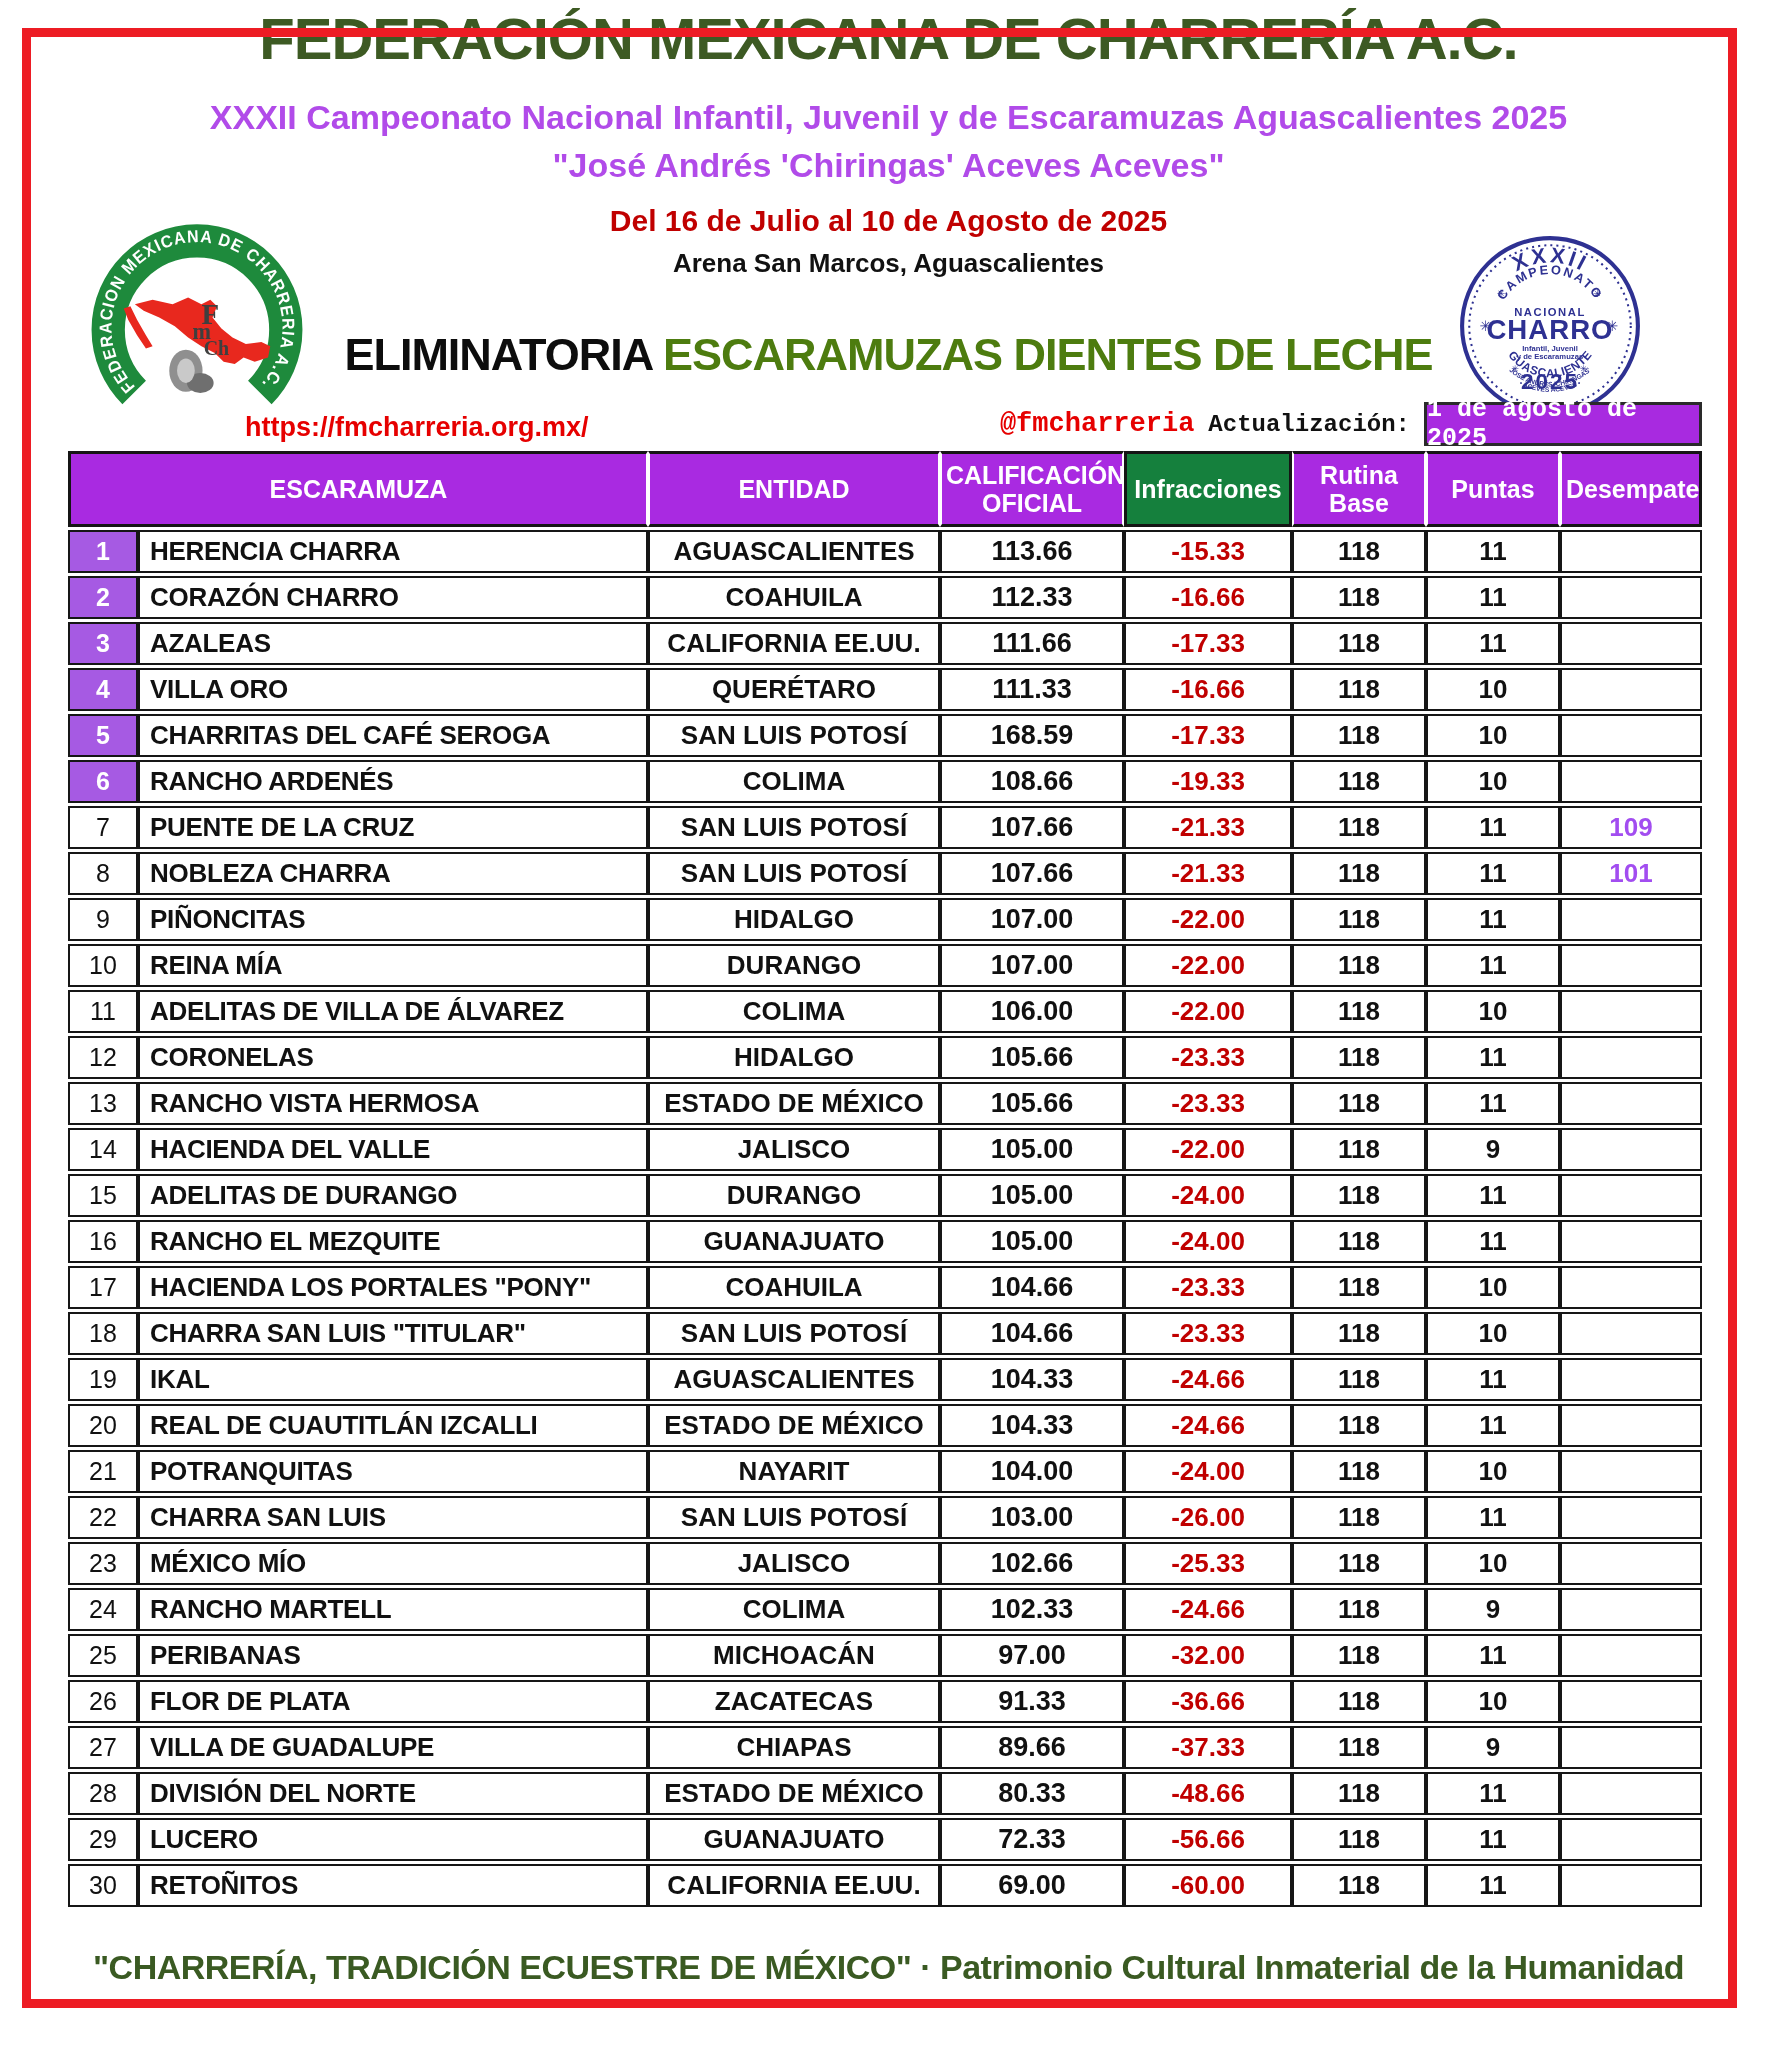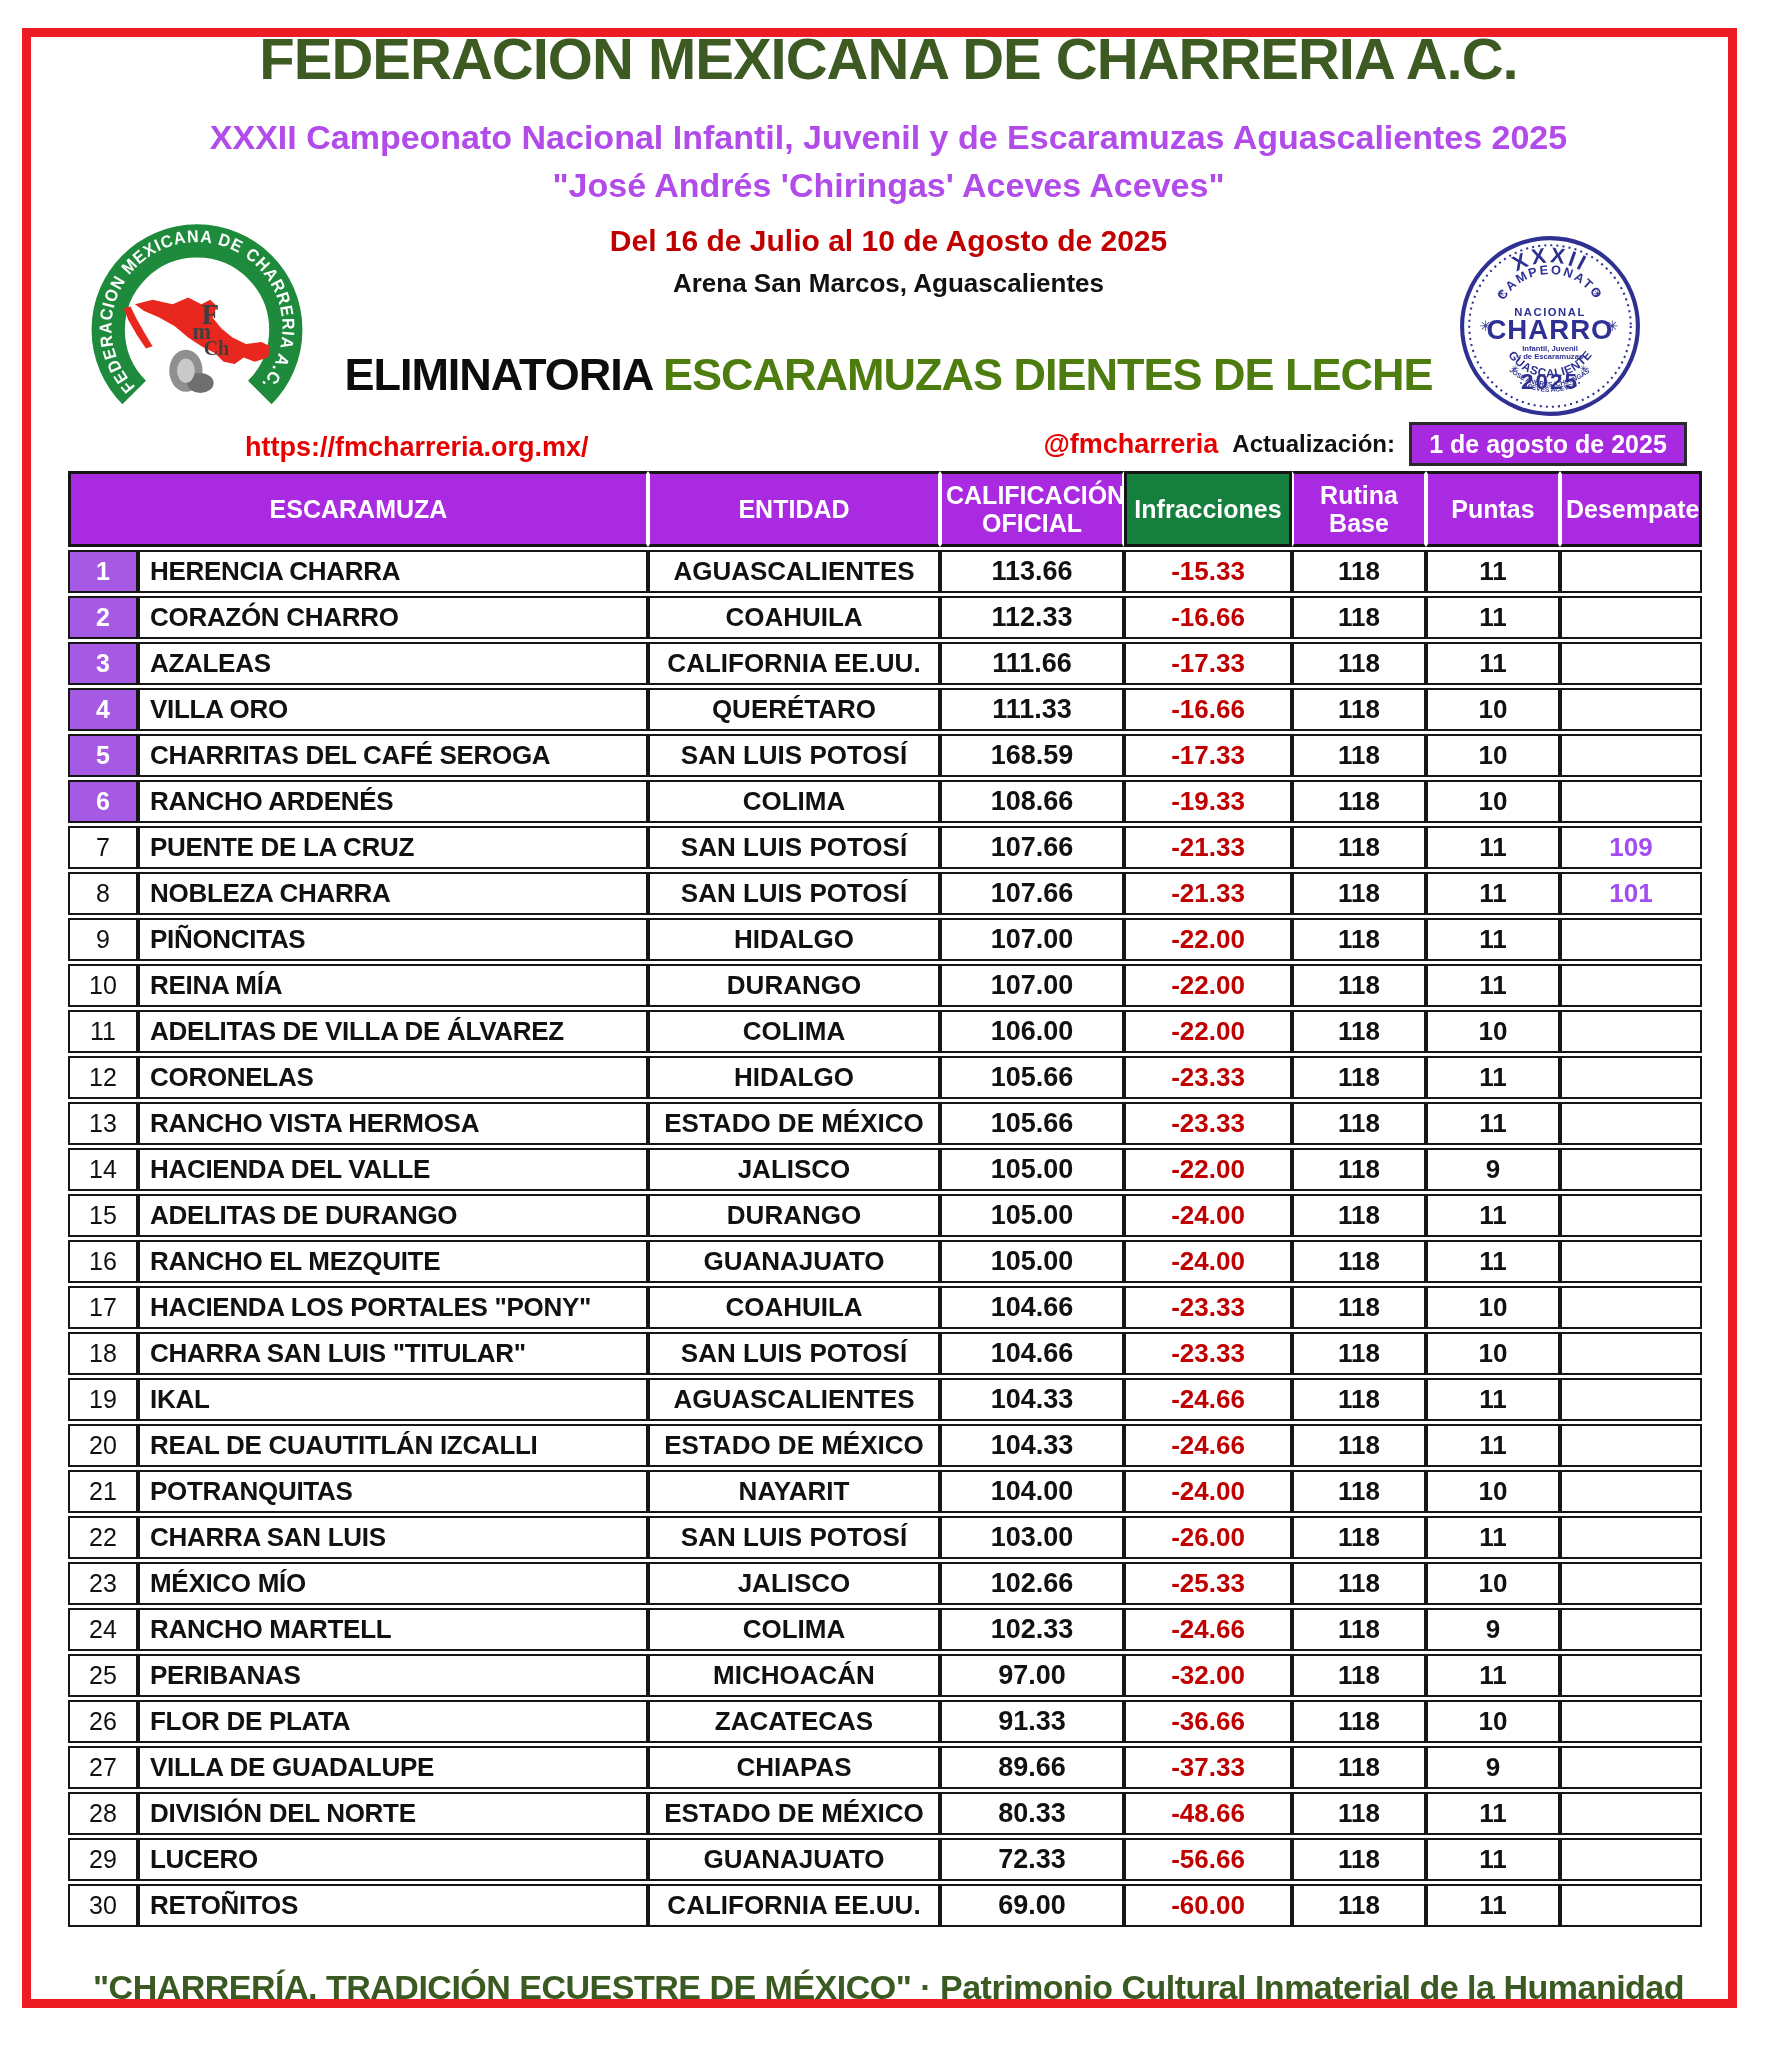--- a/index.html
+++ b/index.html
@@ -1,33 +1,33 @@
 <!DOCTYPE html>
 <html><head>
 <meta charset="utf-8">
 <style>
   html,body{margin:0;padding:0;background:#ffffff;}
   .page{position:relative;width:1777px;height:2048px;background:#fff;
         font-family:"Liberation Sans",sans-serif;overflow:hidden;}
   .frame{position:absolute;left:22px;top:28px;width:1715px;height:1980px;
          border:9px solid #ed1c24;box-sizing:border-box;}
-  .titles{text-align:center;padding-top:28px;}
+  .titles{text-align:center;padding-top:8px;}
   .fed-title{font-size:58px;font-weight:bold;color:#3d5a23;letter-spacing:-1px;line-height:62px;margin:0 60px;}
   .champ-sub{font-size:34px;font-weight:bold;color:#b14be9;margin-top:28px;line-height:38px;}
   .honoree{font-size:34px;font-weight:bold;color:#b14be9;margin-top:10px;line-height:38px;}
   .dates{font-size:30px;font-weight:bold;color:#c00000;margin-top:20px;line-height:34px;}
   .venue{font-size:26px;font-weight:bold;color:#111;margin-top:10px;line-height:30px;}
   .stage{font-size:45px;font-weight:bold;margin-top:52px;letter-spacing:-1px;line-height:50px;}
   .stage .black{color:#0d0d0d;}
   .stage .purple{color:#4d7c0f;}
   .logo-left{position:absolute;left:86px;top:222px;}
   .logo-right{position:absolute;left:1458px;top:234px;}
   .info-bar{position:relative;height:46px;margin-top:22px;}
   .site-url{position:absolute;left:245px;top:10px;font-size:27px;font-weight:bold;color:#e60000;}
-  .right-info{position:absolute;right:90px;top:0;display:flex;align-items:center;gap:14px;}
+  .right-info{position:absolute;right:75px;top:0;display:flex;align-items:center;gap:14px;font-family:Liberation Mono, monospace;}
   .handle{font-size:27px;font-weight:bold;color:#e60000;}
   .upd-label{font-size:24px;font-weight:bold;color:#111;}
   .upd-box{width:272px;height:38px;background:#a82ae0;border:3px solid #2a2a2a;
            color:#fff;font-size:25px;font-weight:bold;display:flex;align-items:center;justify-content:center;}
   table.results{margin-left:68px;width:1634px;border-collapse:separate;border-spacing:0 3px;table-layout:fixed;}
   col.c-pos{width:70px;} col.c-name{width:510px;} col.c-ent{width:292px;}
   col.c-cal{width:184px;} col.c-inf{width:168px;} col.c-rut{width:134px;}
   col.c-pun{width:134px;} col.c-des{width:142px;}
   th{background:#a92ae1;color:#fff;font-size:25px;font-weight:bold;height:70px;line-height:28px;
      border-top:3px solid #151515;border-bottom:3px solid #151515;

